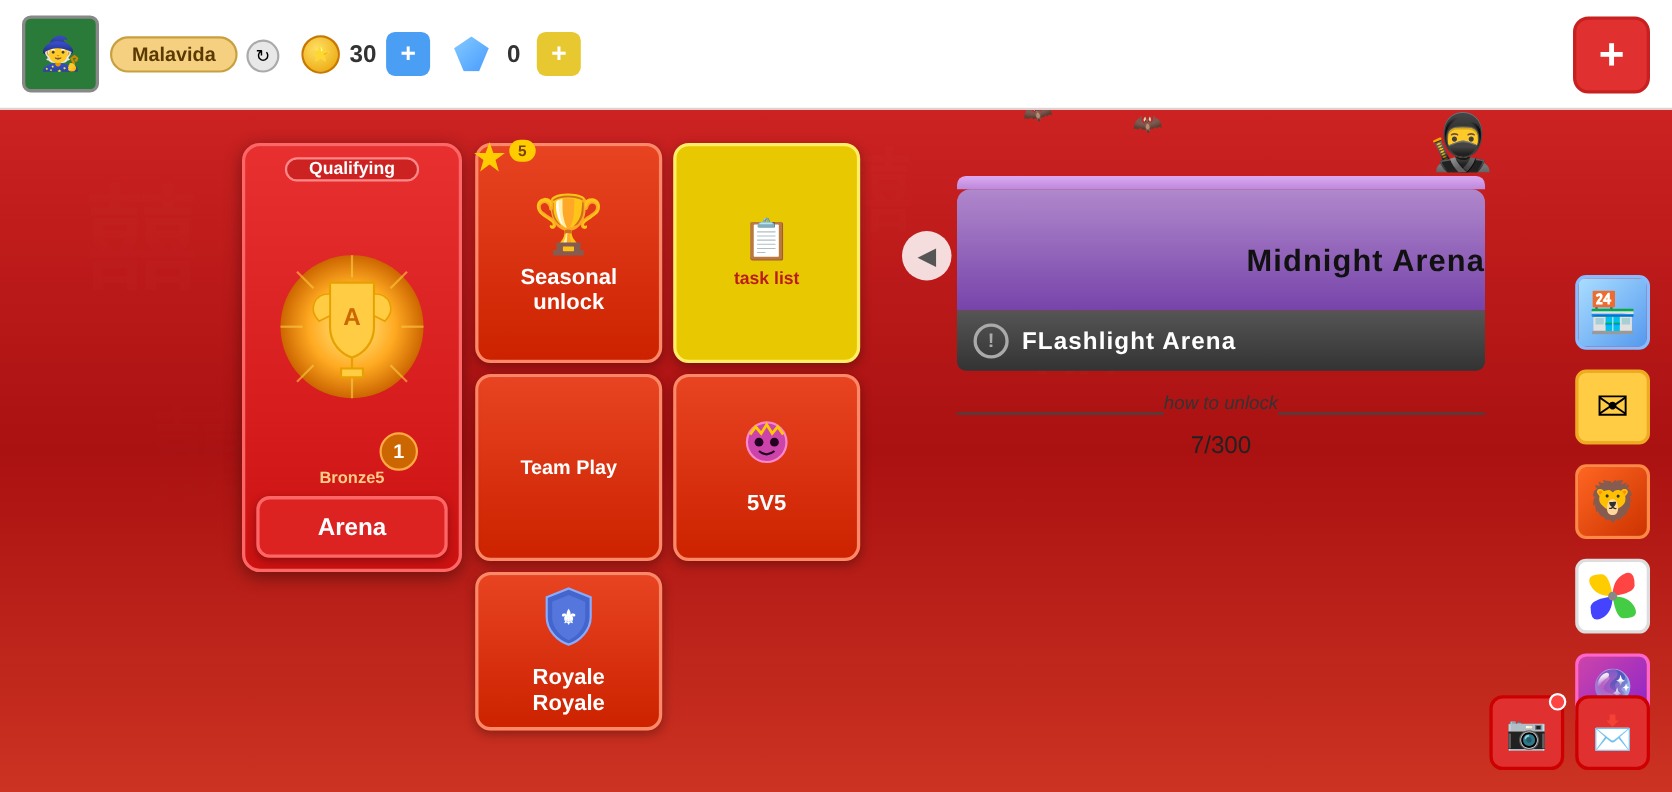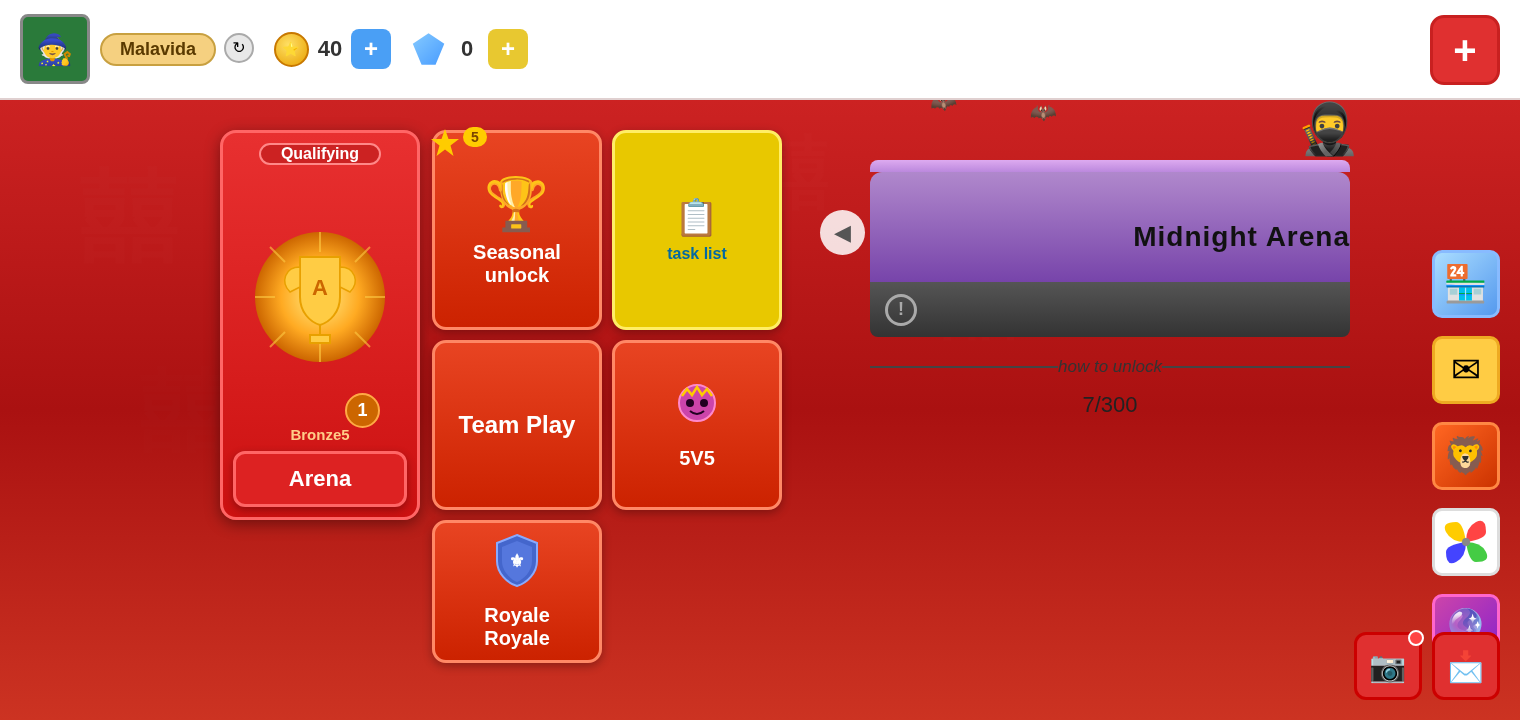--- a/index.html
+++ b/index.html
@@ -52,21 +52,21 @@
       display: flex;
       align-items: center;
       justify-content: center;
       font-size: 30px;
       border: 3px solid #888;
       flex-shrink: 0;
     }
 
     .username-block {
       display: flex;
-      align-items: flex-start;
+      align-items: flex-end;
       gap: 8px;
       margin-left: 10px;
     }
 
     .username-plate {
       background: #f5d080;
       border: 2px solid #c8a040;
       border-radius: 20px;
       padding: 4px 18px;
       font-size: 18px;
@@ -323,37 +323,37 @@
     }
 
     .task-icon {
       font-size: 36px;
       margin-bottom: 6px;
     }
 
     .task-label {
       font-size: 16px;
       font-weight: bold;
-      color: #0369a1;
+      color: #b91c1c;
       text-align: center;
     }
 
     .card-teamplay {
       background: linear-gradient(180deg, #e84422 0%, #cc2200 100%);
       border-radius: 14px;
       border: 3px solid #ff8866;
       display: flex;
       align-items: center;
       justify-content: center;
       cursor: pointer;
       box-shadow: 0 3px 10px rgba(0,0,0,0.3);
     }
 
     .teamplay-label {
-      font-size: 24px;
+      font-size: 18px;
       font-weight: bold;
       color: white;
     }
 
     .card-battle {
       background: linear-gradient(180deg, #e84422 0%, #cc2200 100%);
       border-radius: 14px;
       border: 3px solid #ff8866;
       display: flex;
       flex-direction: column;
@@ -483,21 +483,21 @@
     }
 
     
     .unlock-section {
       margin-top: 20px;
       width: 480px;
     }
 
     .how-to-unlock {
       display: flex;
-      align-items: center;
+      align-items: flex-end;
       margin-bottom: 15px;
     }
 
     .unlock-line {
       flex: 1;
       height: 2px;
       background: #444;
     }
 
     .unlock-text {
@@ -640,21 +640,21 @@
     <div class="username-plate">
       <span>Malavida</span>
     </div>
     <div class="refresh-btn">
       <span>↻</span>
     </div>
   </div>
 
   <div class="currency-block">
     <div class="coin-icon">⭐</div>
-    <span class="currency-value">40</span>
+    <span class="currency-value">30</span>
     <div class="add-btn">
       <span>+</span>
     </div>
   </div>
 
   <div class="currency-block">
     <div class="gem-diamond"></div>
     <span class="currency-value">0</span>
     <div class="add-btn-yellow">
       <span>+</span>
@@ -803,20 +803,21 @@
       <div class="ninja-char">🥷</div>
 
       <div style="width:480px;height:12px;background:linear-gradient(180deg,#ddaaf0,#bb88dd);border-radius:8px 8px 0 0;"></div>
 
       <div class="arena-platform">
         <div class="midnight-arena-text">Midnight  Arena</div>
       </div>
 
       <div class="flashlight-bar">
         <div class="warning-icon">!</div>
+        <div class="flashlight-text">FLashlight Arena</div>
       </div>
     </div>
 
     <div class="unlock-section">
       <div class="how-to-unlock">
         <div class="unlock-line"></div>
         <div class="unlock-text">how to unlock</div>
         <div class="unlock-line"></div>
       </div>
       <div class="kills-info">

